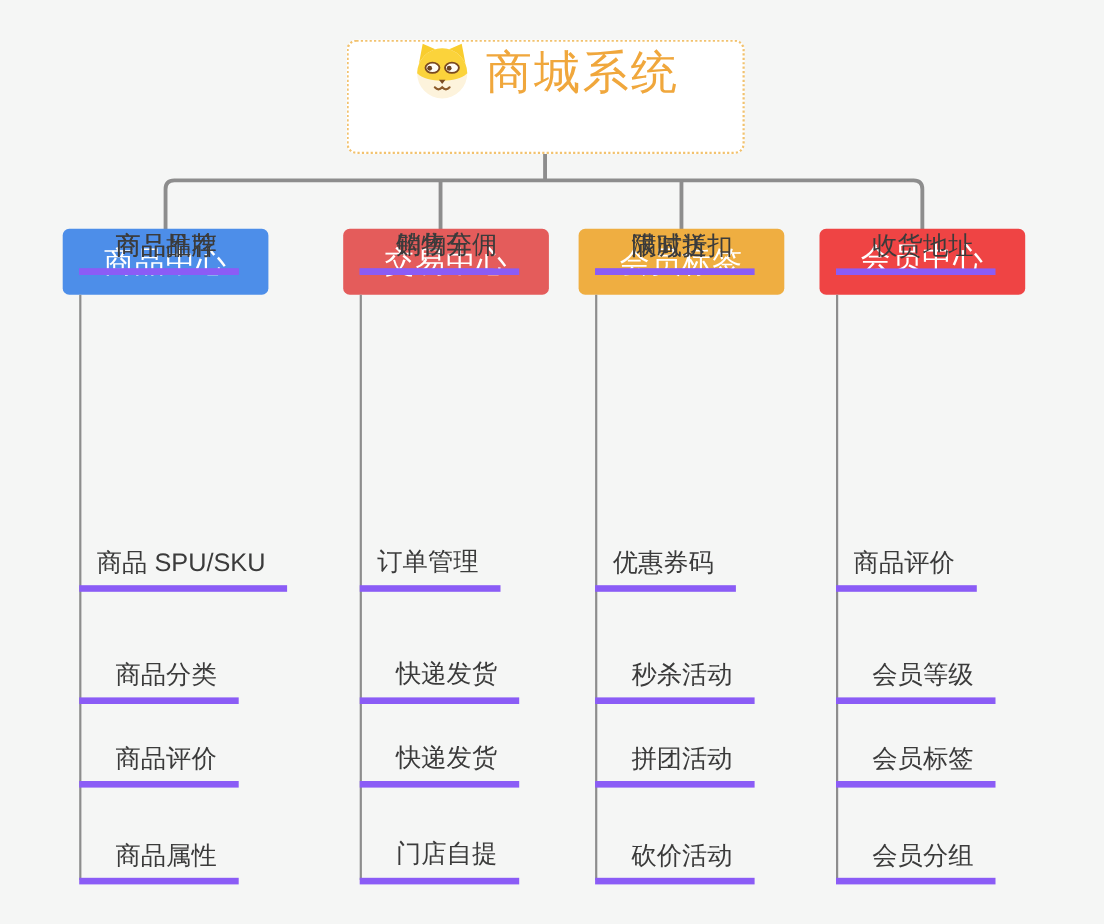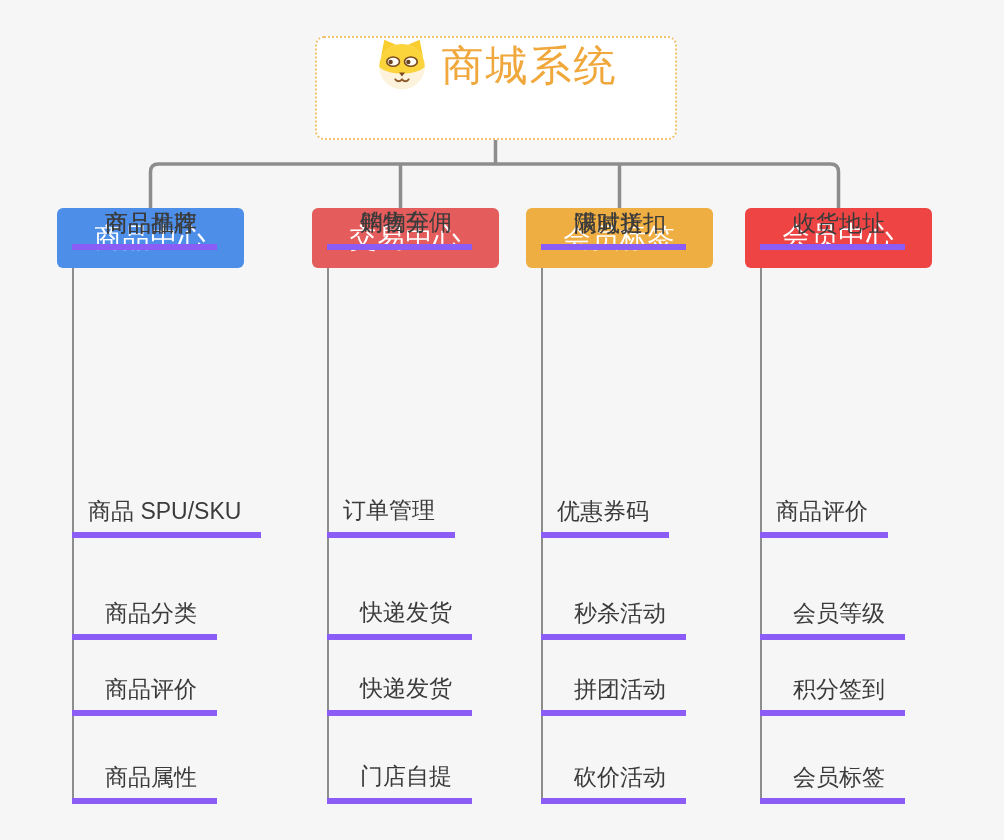--- a/index.html
+++ b/index.html
@@ -153,18 +153,18 @@
     <div class="child">砍价活动</div>
     <div class="child">限时折扣</div>
     <div class="child">满减送</div>
   </div>
 
   <div class="branch branch-4">
     <div class="branch-header" style="background-color: #ef4444; font-family: Liberation Mono, monospace;">会员中心</div>
     <div class="trunk"></div>
     <div class="child">商品评价</div>
     <div class="child">会员等级</div>
-    <div class="child">积分签到</div>
     <div class="child">会员标签</div>
+    <div class="child">会员分组</div>
     <div class="child">收货地址</div>
   </div>
 
 </div>
 
 </body></html>

